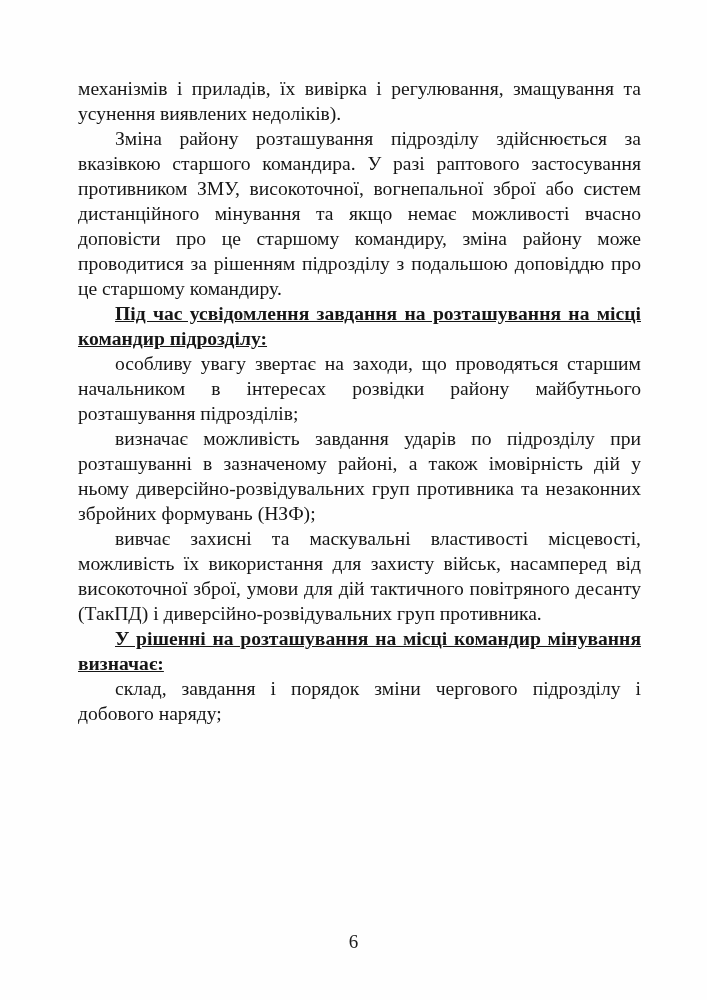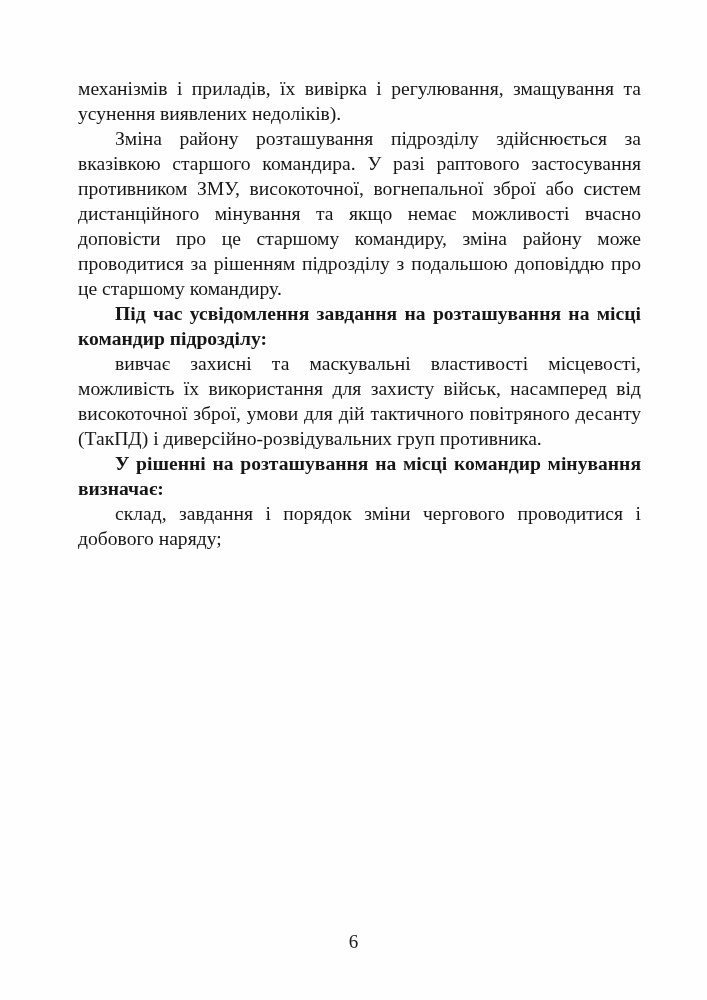--- a/index.html
+++ b/index.html
@@ -29,37 +29,40 @@
   .text-block p {
     margin: 0;
     padding: 0;
     text-indent: 37px;
   }
   .text-block p.no-indent {
     text-indent: 0;
   }
   .text-block p.bold {
     font-weight: bold;
+    text-decoration: underline;
   }
   .page-number {
     position: absolute;
     top: 931px;
     left: 0;
     width: 707px;
     text-align: center;
     font-size: 19px;
     color: #1c1c1c;
   }
 </style>
 </head>
 <body>
 
 <div class="page">
   <div class="text-block">
     <p class="no-indent">механізмів і приладів, їх вивірка і регулювання, змащування та усунення виявлених недоліків).</p>
     <p>Зміна району розташування підрозділу здійснюється за вказівкою старшого командира. У разі раптового застосування противником ЗМУ, високоточної, вогнепальної зброї або систем дистанційного мінування та якщо немає можливості вчасно доповісти про це старшому командиру, зміна району може проводитися за рішенням підрозділу з подальшою доповіддю про це старшому командиру.</p>
     <p class="bold">Під час усвідомлення завдання на розташування на місці командир підрозділу:</p>
+    <p>особливу увагу звертає на заходи, що проводяться старшим начальником в інтересах розвідки району майбутнього розташування підрозділів;</p>
+    <p>визначає можливість завдання ударів по підрозділу при розташуванні в зазначеному районі, а також імовірність дій у ньому диверсійно-розвідувальних груп противника та незаконних збройних формувань (НЗФ);</p>
     <p>вивчає захисні та маскувальні властивості місцевості, можливість їх використання для захисту військ, насамперед від високоточної зброї, умови для дій тактичного повітряного десанту (ТакПД) і диверсійно-розвідувальних груп противника.</p>
     <p class="bold">У рішенні на розташування на місці командир мінування визначає:</p>
-    <p>склад, завдання і порядок зміни чергового проводитися і добового наряду;</p>
+    <p>склад, завдання і порядок зміни чергового підрозділу і добового наряду;</p>
   </div>
   <div class="page-number">6</div>
 </div>
 
 </body></html>

